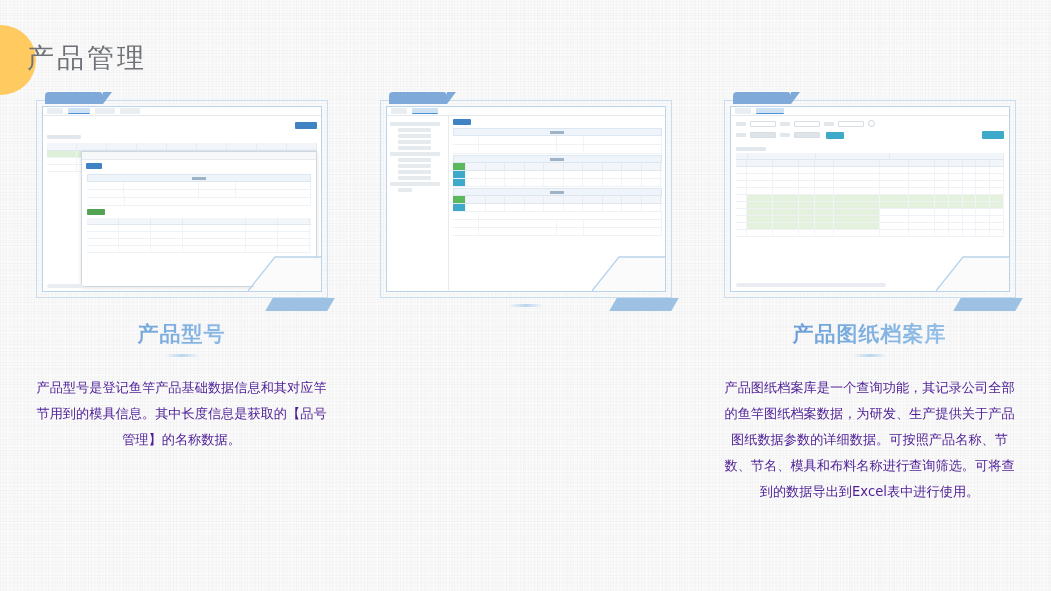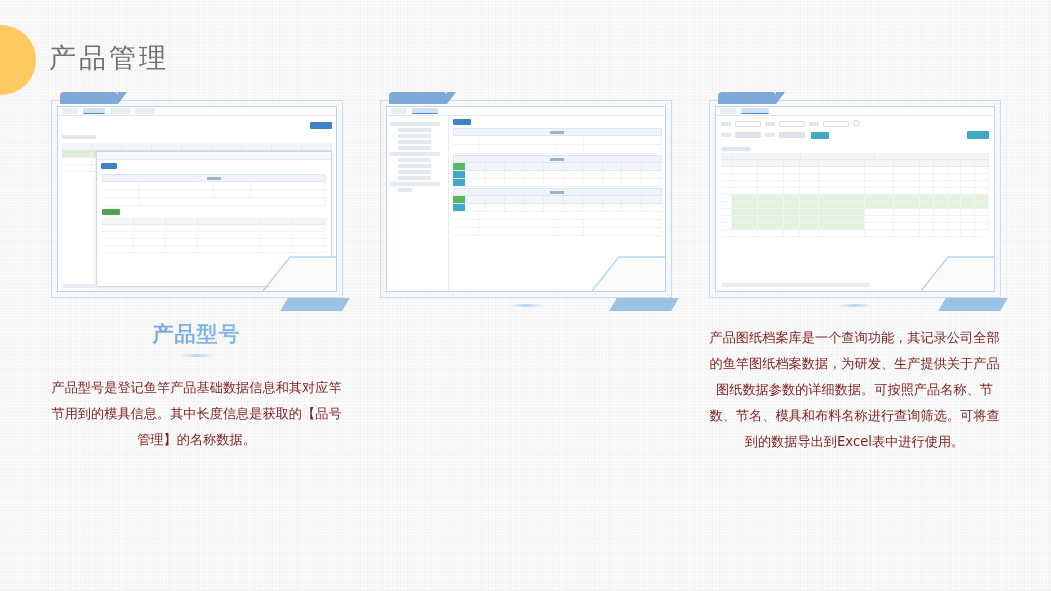--- a/index.html
+++ b/index.html
@@ -23,31 +23,31 @@
     pointer-events:none;
   }
 
   
   .deco-circle{
     position:absolute; left:-34px; top:25px;
     width:70px; height:70px; border-radius:50%;
     background:#FFCB60;
   }
   .page-title{
-    position:absolute; left:49px; top:40px;
+    position:absolute; left:27px; top:40px;
     font-size:27px; letter-spacing:3px;
     color:#6e7176; font-weight:400;
     font-family:"DejaVu Serif","Liberation Serif",serif;
     white-space:nowrap;
   }
 
   
   .cards{
     position:absolute; left:0; top:100px; width:1051px;
-    display:flex; justify-content:center; gap:37px;
+    display:flex; justify-content:center; gap:52px;
   }
   .card{ width:292px; position:relative; }
 
   
   .shot-frame{
     position:relative;
     width:292px; height:198px;
     border:1px solid #c9ddf0;
     background:transparent;
     padding:5px;
@@ -140,21 +140,21 @@
     white-space:nowrap;
   }
   .title-underline{
     width:34px; height:3px; margin:6px auto 0;
     background:linear-gradient(90deg,rgba(160,200,235,0),#b9d6ef,rgba(160,200,235,0));
     border-radius:2px;
   }
   .card-body{
     margin-top:18px;
     font-size:13.2px; line-height:26px;
-    color:#7f1d1d; text-align:center;
+    color:#4c1d95; text-align:center;
     font-family:"DejaVu Sans","Liberation Sans",sans-serif;
   }
   .card.c1 .card-body{ width:300px; margin-left:-4px; }
   .card.c2 .card-body{ width:330px; margin-left:-19px; }
   .card.c3 .card-body{ width:300px; margin-left:-4px; }
 </style>
 </head>
 <body>
 
 <div class="grid-wash"></div>
@@ -660,17 +660,18 @@
           </div>
           <div class="m-scroll" style="position:absolute;left:5px;bottom:4px;width:150px;"></div>
         </div>
         <div class="notch"></div>
         <svg class="notch-line" viewBox="0 0 74 36">
           <path d="M0 35 L27 1 L74 1" fill="none" stroke="#b9d4ec" stroke-width="1.4"></path>
         </svg>
       </div>
       <div class="deco-bar"></div>
     </div>
+    <div class="card-title">产品图纸档案库</div>
     <div class="title-underline"></div>
     <div class="card-body">产品图纸档案库是一个查询功能，其记录公司全部的鱼竿图纸档案数据，为研发、生产提供关于产品图纸数据参数的详细数据。可按照产品名称、节数、节名、模具和布料名称进行查询筛选。可将查到的数据导出到Excel表中进行使用。</div>
   </div>
 
 </div>
 
 </body></html>

